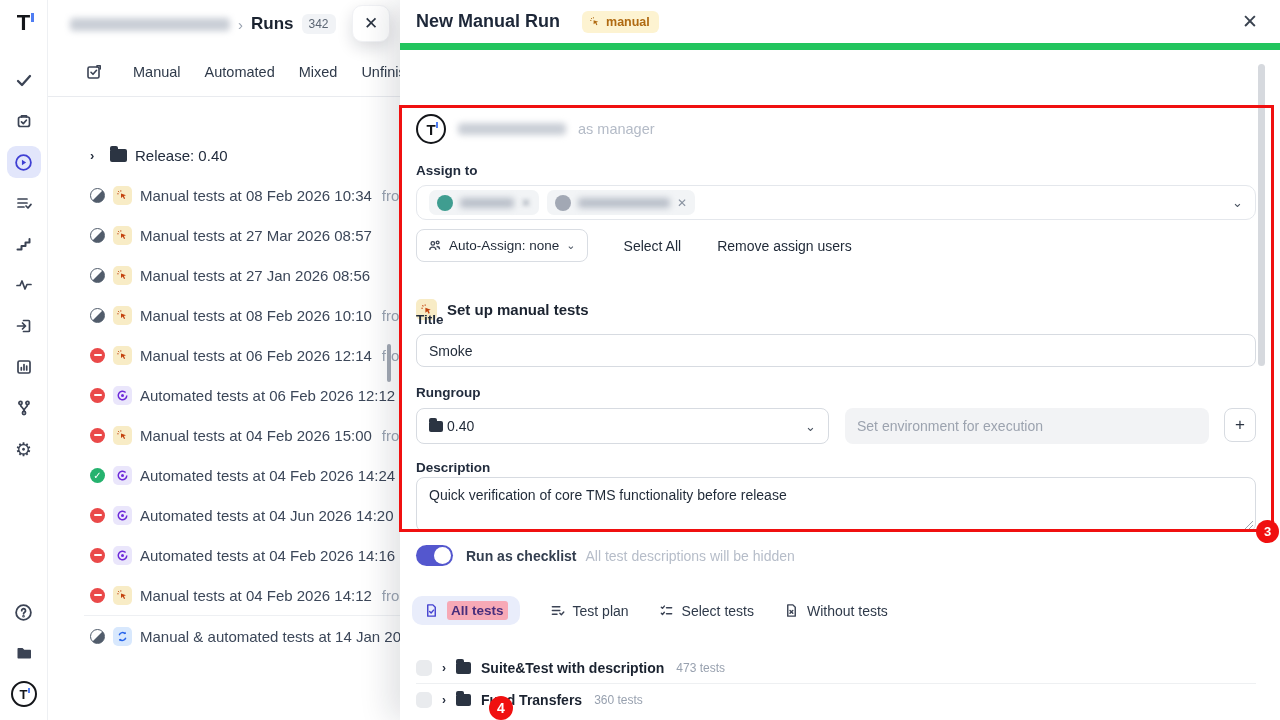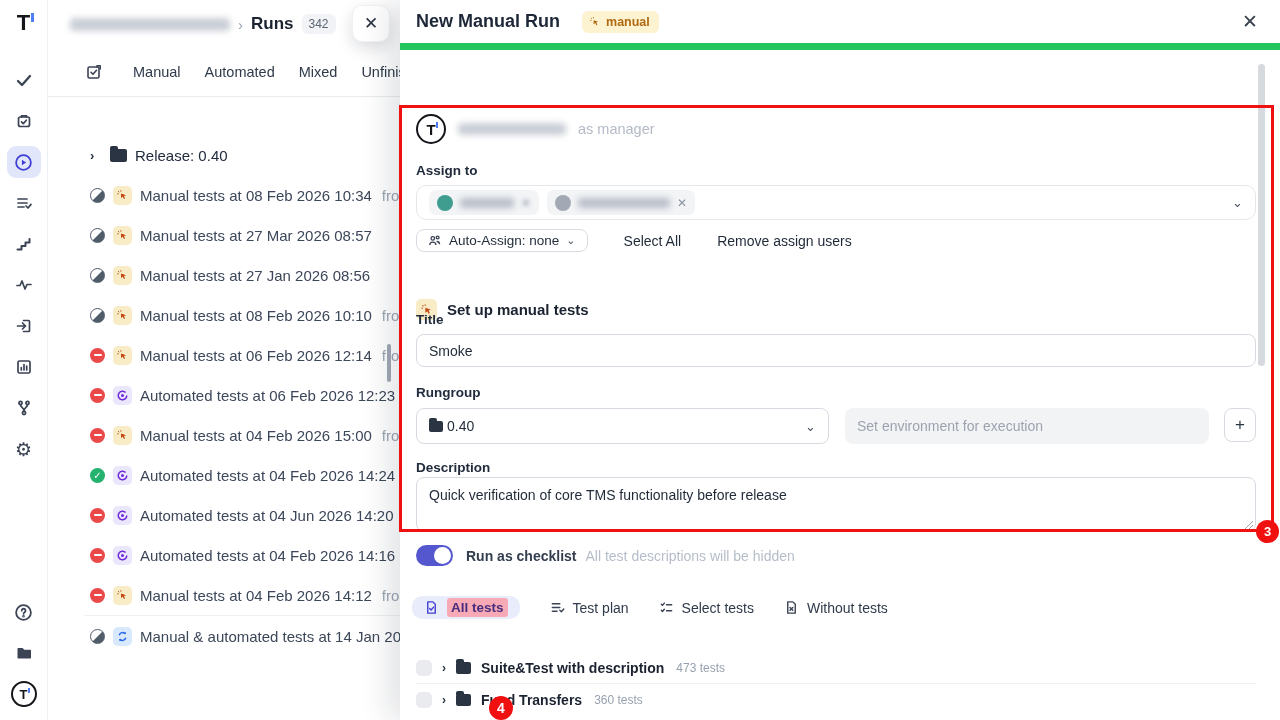--- a/index.html
+++ b/index.html
@@ -79,21 +79,21 @@
   .assign-label { left:16px; top:113px; }
   .assign-box { left:16px; top:135px; width:840px; height:35px; border:1px solid #e4e7ec; border-radius:10px;
     display:flex; align-items:center; padding:0 12px; gap:8px; }
   .chip { background:#f2f4f6; border-radius:7px; height:25px; display:flex; align-items:center; gap:7px; padding:0 8px; }
   .chip .av { width:16px; height:16px; border-radius:50%; }
   .chip .blurbar { height:10px; border-radius:3px; background:#b9bfc9; }
   .chip .x { color:#8a93a1; font-size:12px; }
   .chev-down { margin-left:auto; color:#4a5462; font-size:13px; }
 
   .assign-ctl { left:16px; top:179px; display:flex; align-items:center; gap:36px; font-size:14px; color:#1f2937; }
-  .autoassign-btn { border:1px solid #d9dde3; border-radius:8px; height:23px; display:flex; align-items:center;
+  .autoassign-btn { border:1px solid #d9dde3; border-radius:8px; height:33px; display:flex; align-items:center;
     gap:7px; padding:0 11px; font-size:13.5px; color:#1f2937; background:#fff; }
   .autoassign-btn svg { stroke:#3b4354; fill:none; stroke-width:1.5; }
   .link-plain { cursor:default; }
 
   .setup-head { left:16px; top:221px; display:flex; align-items:center; gap:10px; font-size:15px; font-weight:bold; color:#1b2330;margin-top:28px;}
   .ti-big { width:21px; height:21px; border-radius:5px; }
 
   .title-label { left:16px; top:262px; }
   .inp { border:1px solid #d7dbe1; border-radius:8px; font-size:14px; color:#1f2937; padding:0 12px;
     font-family:"Liberation Sans", sans-serif; background:#fff; }
@@ -114,21 +114,21 @@
 
   .toggle-row { left:16px; top:495px; display:flex; align-items:center; gap:13px; }
   .toggle { width:37px; height:21px; border-radius:11px; background:#5457ce; position:relative; }
   .toggle::after { content:""; position:absolute; right:2px; top:2px; width:17px; height:17px; border-radius:50%; background:#fff; }
   .toggle-label { font-size:14px; font-weight:bold; color:#333e4f; }
   .toggle-hint { font-size:14px; color:#b6bdc9; margin-left:-4px; }
 
   .ttabs { left:12px; top:546px; display:flex; align-items:center; gap:30px; }
   .ttab { display:flex; align-items:center; gap:8px; font-size:14px; color:#2f3a4a; }
   .ttab svg { stroke:#3b4354; fill:none; stroke-width:1.5; stroke-linecap:round; stroke-linejoin:round; }
-  .ttab-active { background:#e9edfb; border-radius:10px; height:23px; padding:0 12px; }
+  .ttab-active { background:#e9edfb; border-radius:10px; height:29px; padding:0 12px; }
   .ttab-active svg { stroke:#4340d0; }
   .hl { background:#f7a9b6; color:#482e7c; font-weight:bold; font-size:13.5px; padding:2px 4px; border-radius:3px; }
 
   .tree-row { left:16px; display:flex; align-items:center; gap:10px; height:32px; }
   .tree-row .cb { width:16px; height:16px; border-radius:5px; background:#e9ebee; }
   .tree-row .chev { color:#273040; font-size:12px; font-weight:bold; }
   .tree-name { font-size:14px; font-weight:bold; color:#1b2330; }
   .tree-count { font-size:12px; color:#98a1af; margin-left:2px; }
   .tree-div { left:16px; top:633px; width:840px; height:1px; background:#eef0f2; }
 
@@ -305,21 +305,21 @@
       <span class="suffix">fro</span>
     </div>
     <div class="prow">
       <span class="st st-failed"></span>
       <span class="ti ti-auto">
           <svg width="13" height="13" viewBox="0 0 13 13">
             <path d="M10.8 6.5a4.3 4.3 0 11-1.2-3" stroke="#6d28d9" stroke-width="1.5" fill="none"></path>
             <circle cx="6.5" cy="6.5" r="1.5" fill="#6d28d9"></circle>
           </svg>
         </span>
-      <span>Automated tests at 06 Feb 2026 12:23</span>
+      <span>Automated tests at 06 Feb 2026 12:12</span>
       <span class="suffix"></span>
     </div>
     <div class="prow">
       <span class="st st-failed"></span>
       <span class="ti ti-manual">
           <svg width="13" height="13" viewBox="0 0 13 13">
             <path d="M5 4.5l5 1.7-2.1.8 1.2 2.4-1.1.6-1.2-2.4L5 9z" fill="#c2410c"></path>
             <path d="M2.2 2.2l1 1M4.8 1.3v1.3M1.3 4.8h1.3" stroke="#c2410c" stroke-width="1"></path>
           </svg>
         </span>

